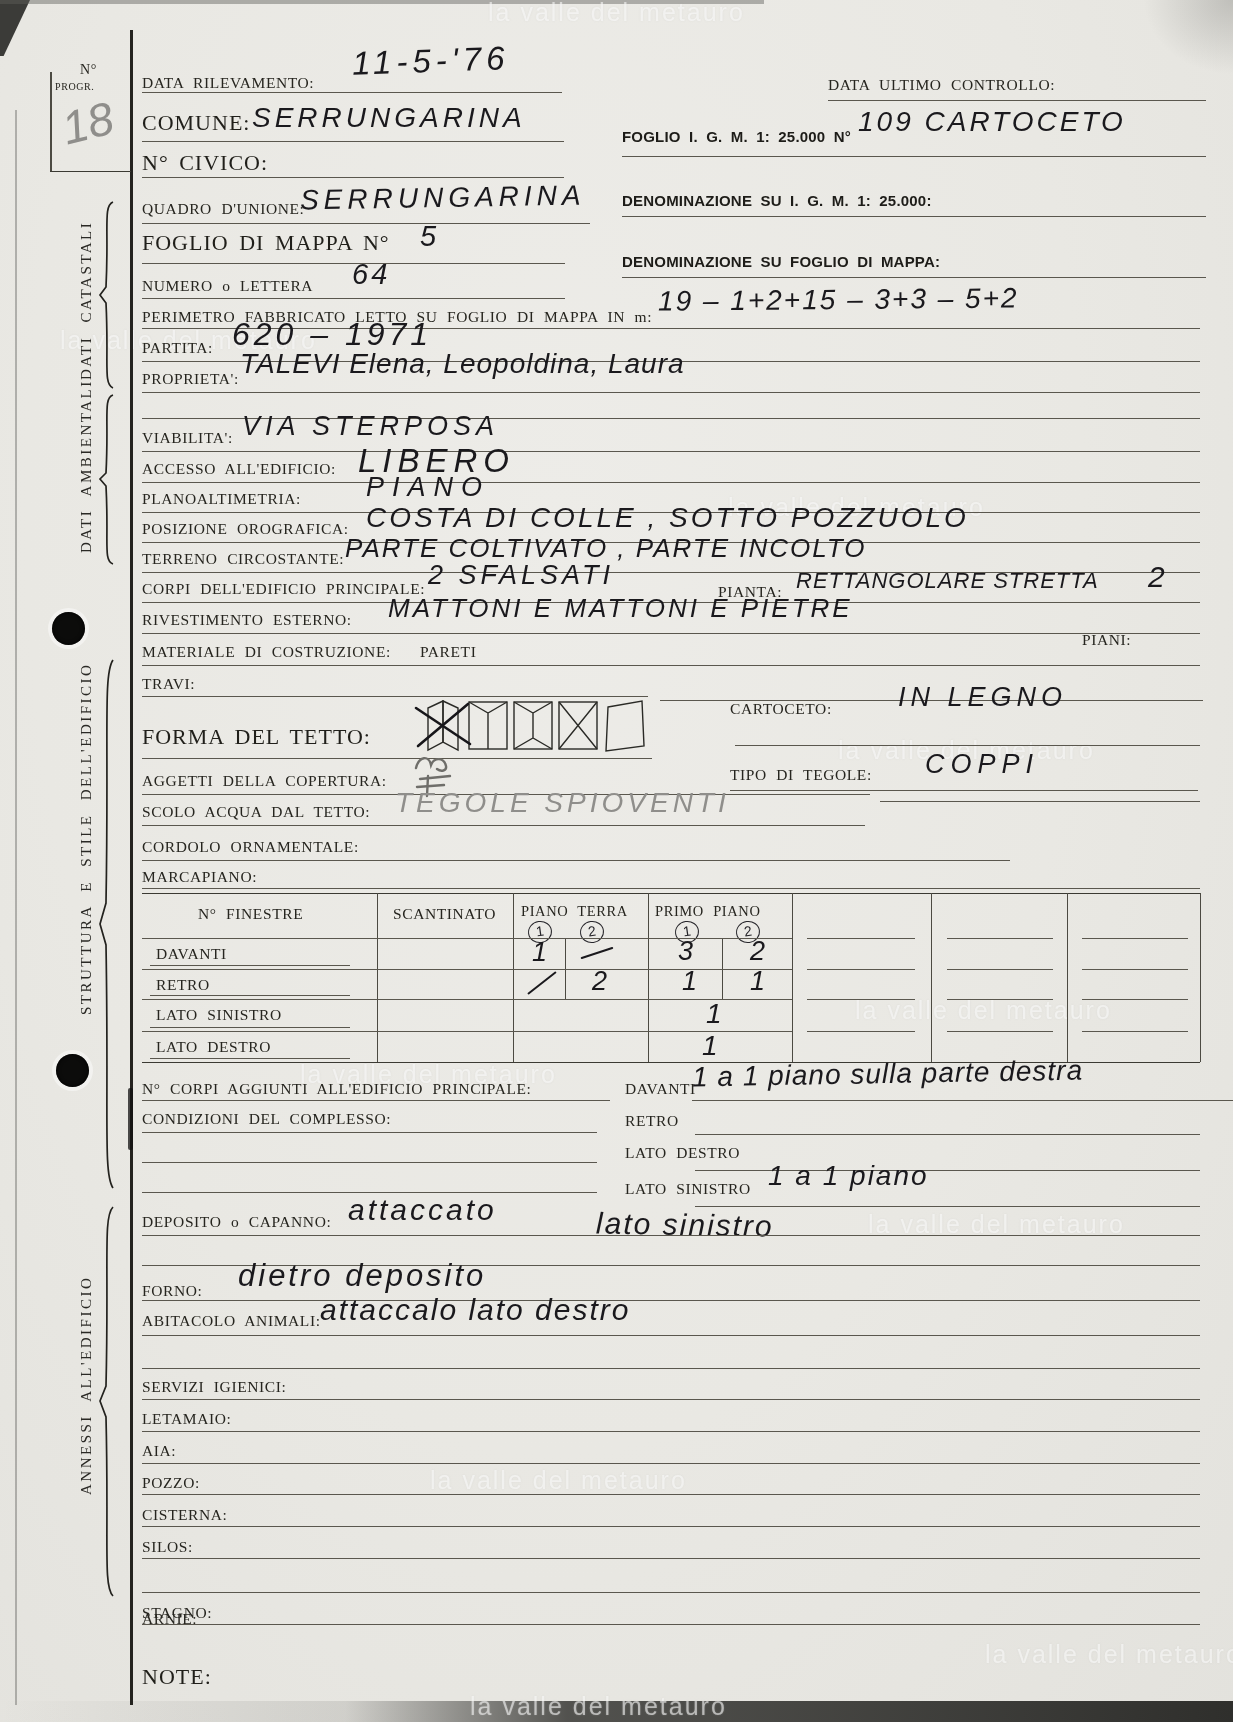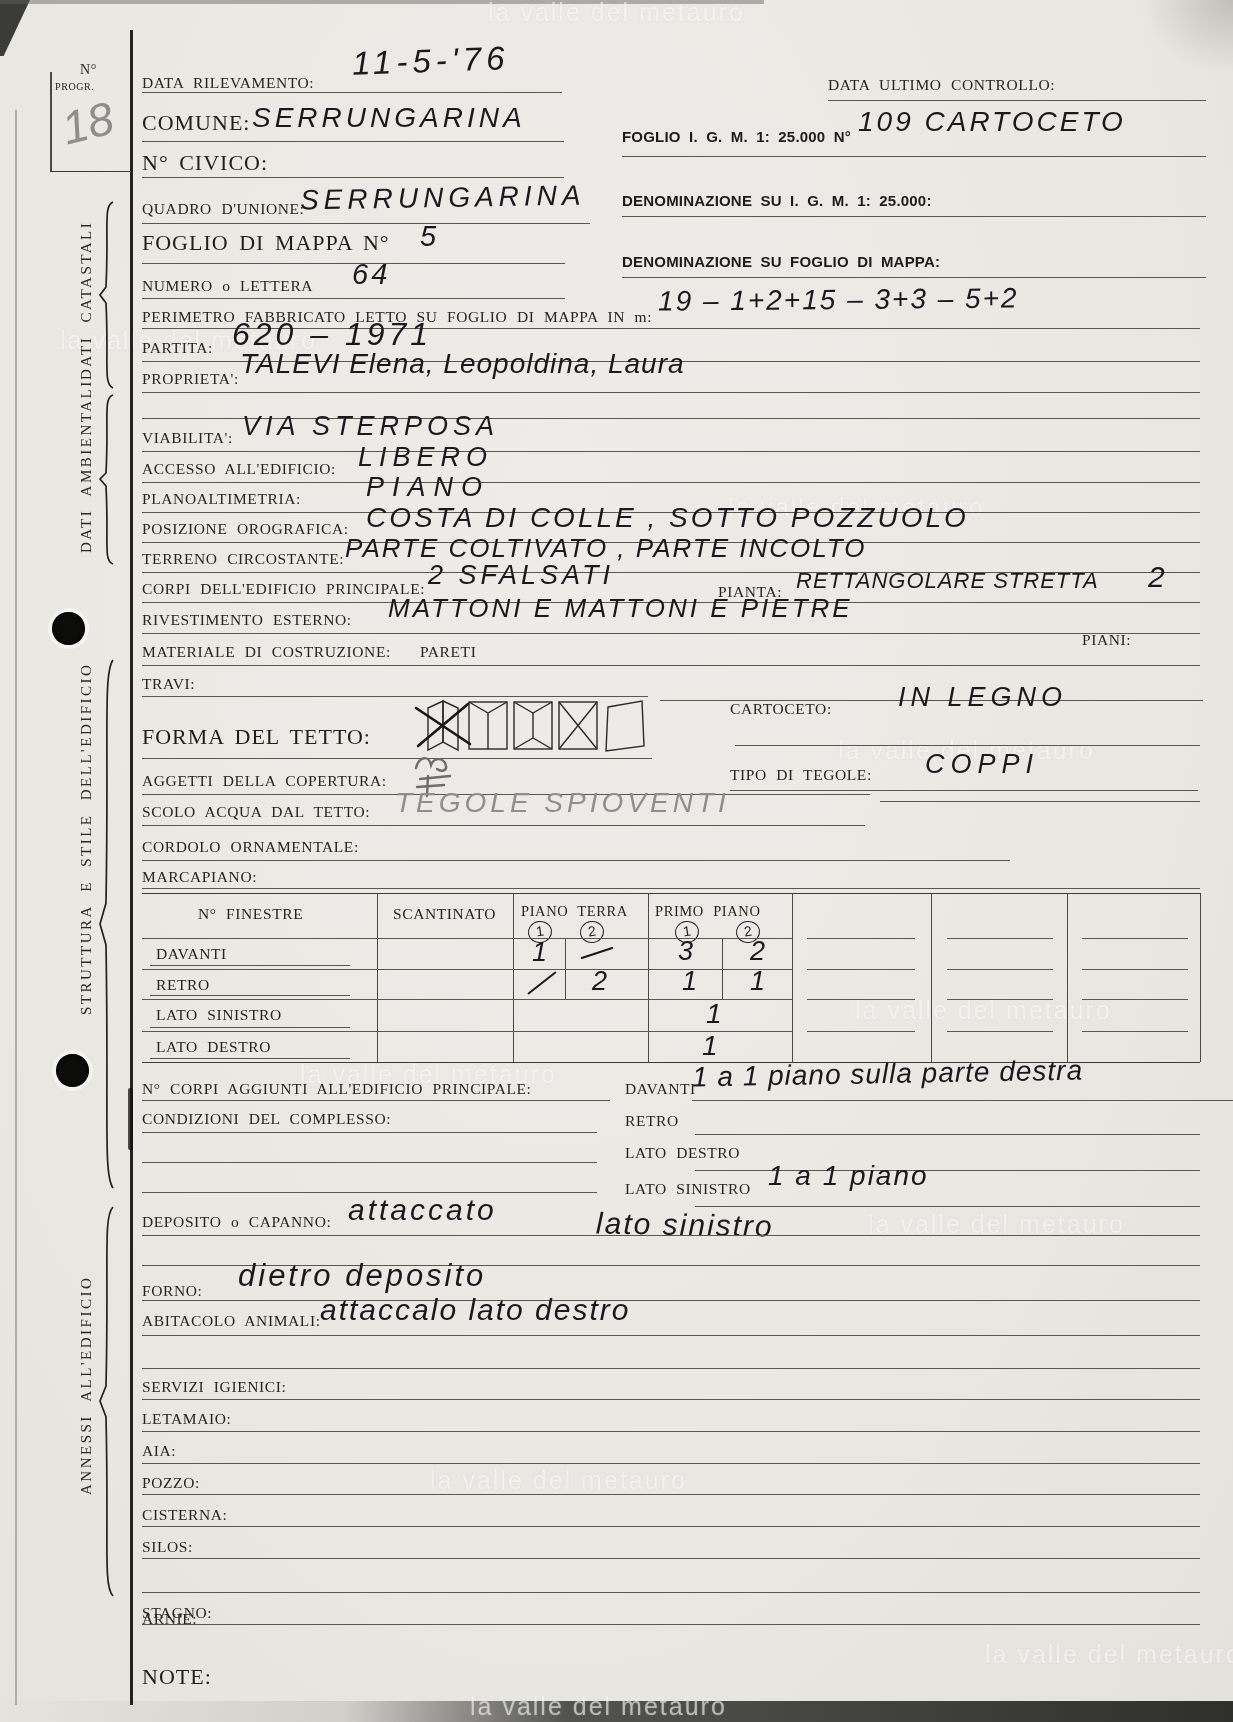--- a/index.html
+++ b/index.html
@@ -131,21 +131,21 @@
   <div class="lbl" style="left:142px;top:370px;">PROPRIETA':</div>
   <div class="hw" style="left:240px;top:350px;font-size:28px;letter-spacing:1px;">TALEVI Elena, Leopoldina, Laura</div>
   <div class="rule" style="left:142px;top:392px;width:1058px;"></div>
   <div class="rule" style="left:142px;top:418px;width:1058px;"></div>
 
   <div class="lbl" style="left:142px;top:429px;">VIABILITA':</div>
   <div class="hw" style="left:242px;top:413px;font-size:27px;letter-spacing:5px;">VIA STERPOSA</div>
   <div class="rule" style="left:142px;top:451px;width:1058px;"></div>
 
   <div class="lbl" style="left:142px;top:460px;">ACCESSO ALL'EDIFICIO:</div>
-  <div class="hw" style="left:358px;top:444px;font-size:27px;letter-spacing:6px;">LIBERO</div>
+  <div class="hw" style="left:358px;top:444px;font-size:33px;letter-spacing:6px;">LIBERO</div>
   <div class="rule" style="left:142px;top:482px;width:1058px;"></div>
 
   <div class="lbl" style="left:142px;top:490px;">PLANOALTIMETRIA:</div>
   <div class="hw" style="left:366px;top:474px;font-size:27px;letter-spacing:8px;">PIANO</div>
   <div class="rule" style="left:142px;top:512px;width:1058px;"></div>
 
   <div class="lbl" style="left:142px;top:520px;">POSIZIONE OROGRAFICA:</div>
   <div class="hw" style="left:366px;top:504px;font-size:28px;letter-spacing:3px;">COSTA  DI  COLLE ,  SOTTO  POZZUOLO</div>
   <div class="rule" style="left:142px;top:542px;width:1058px;"></div>
 

